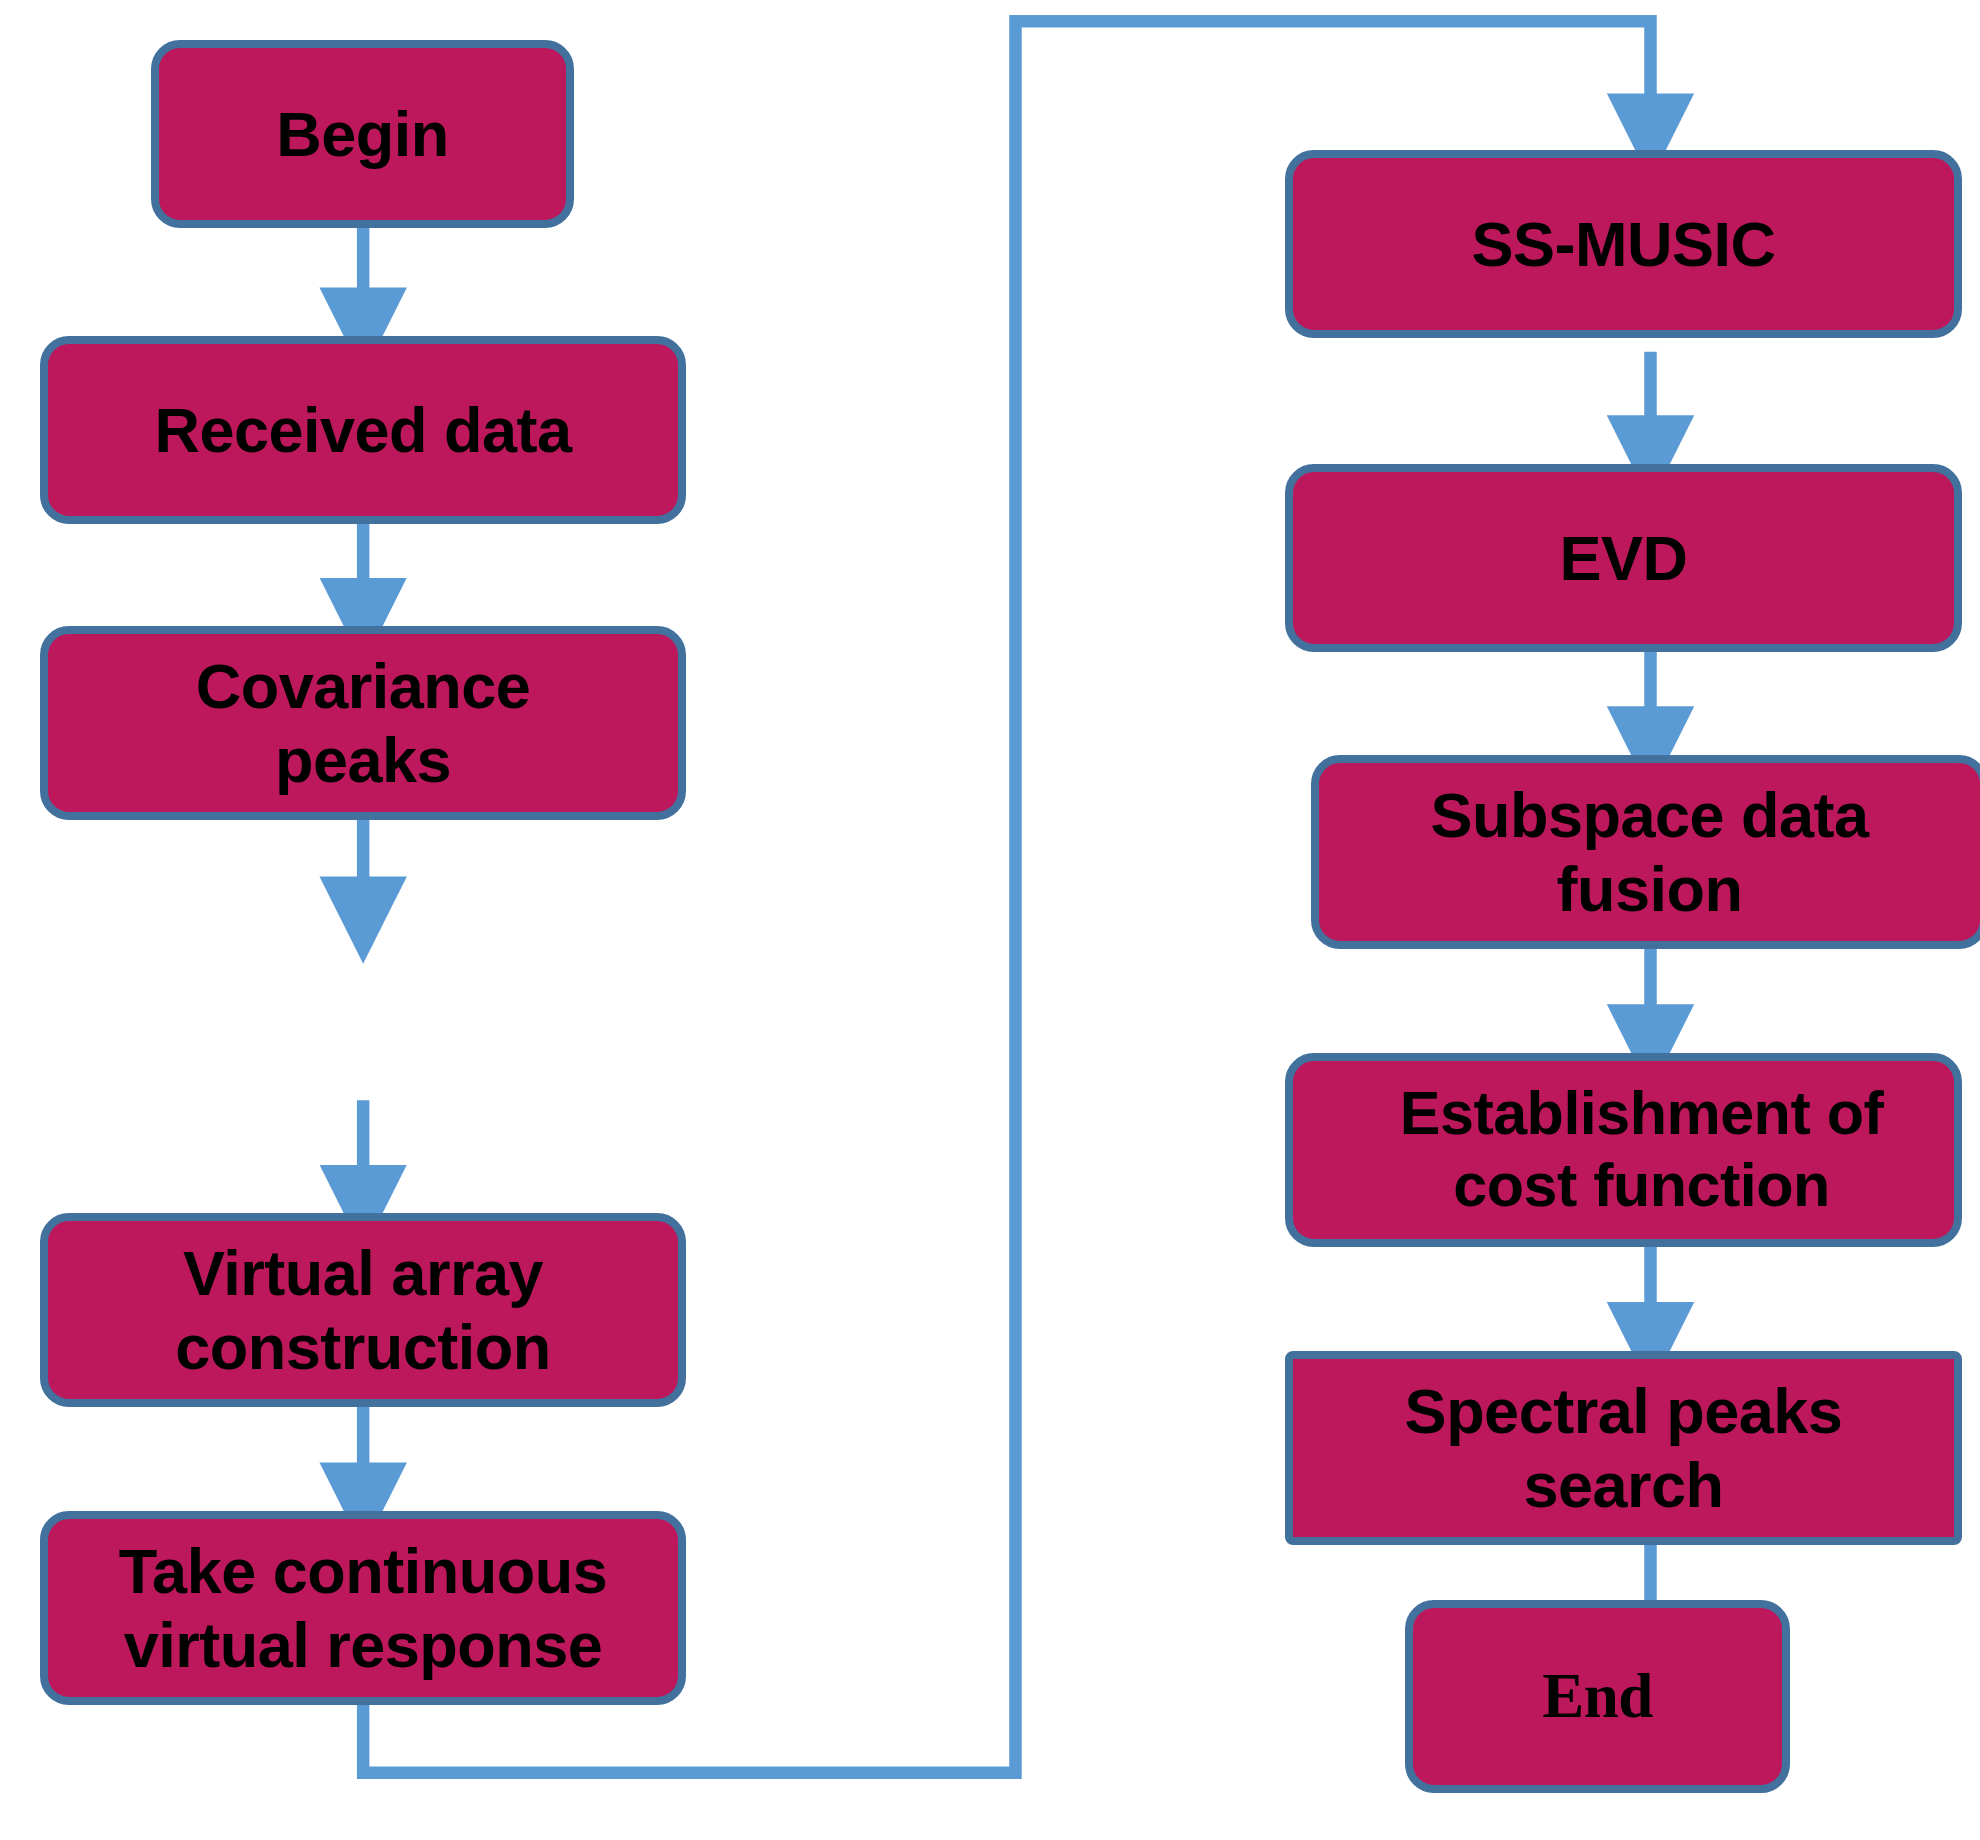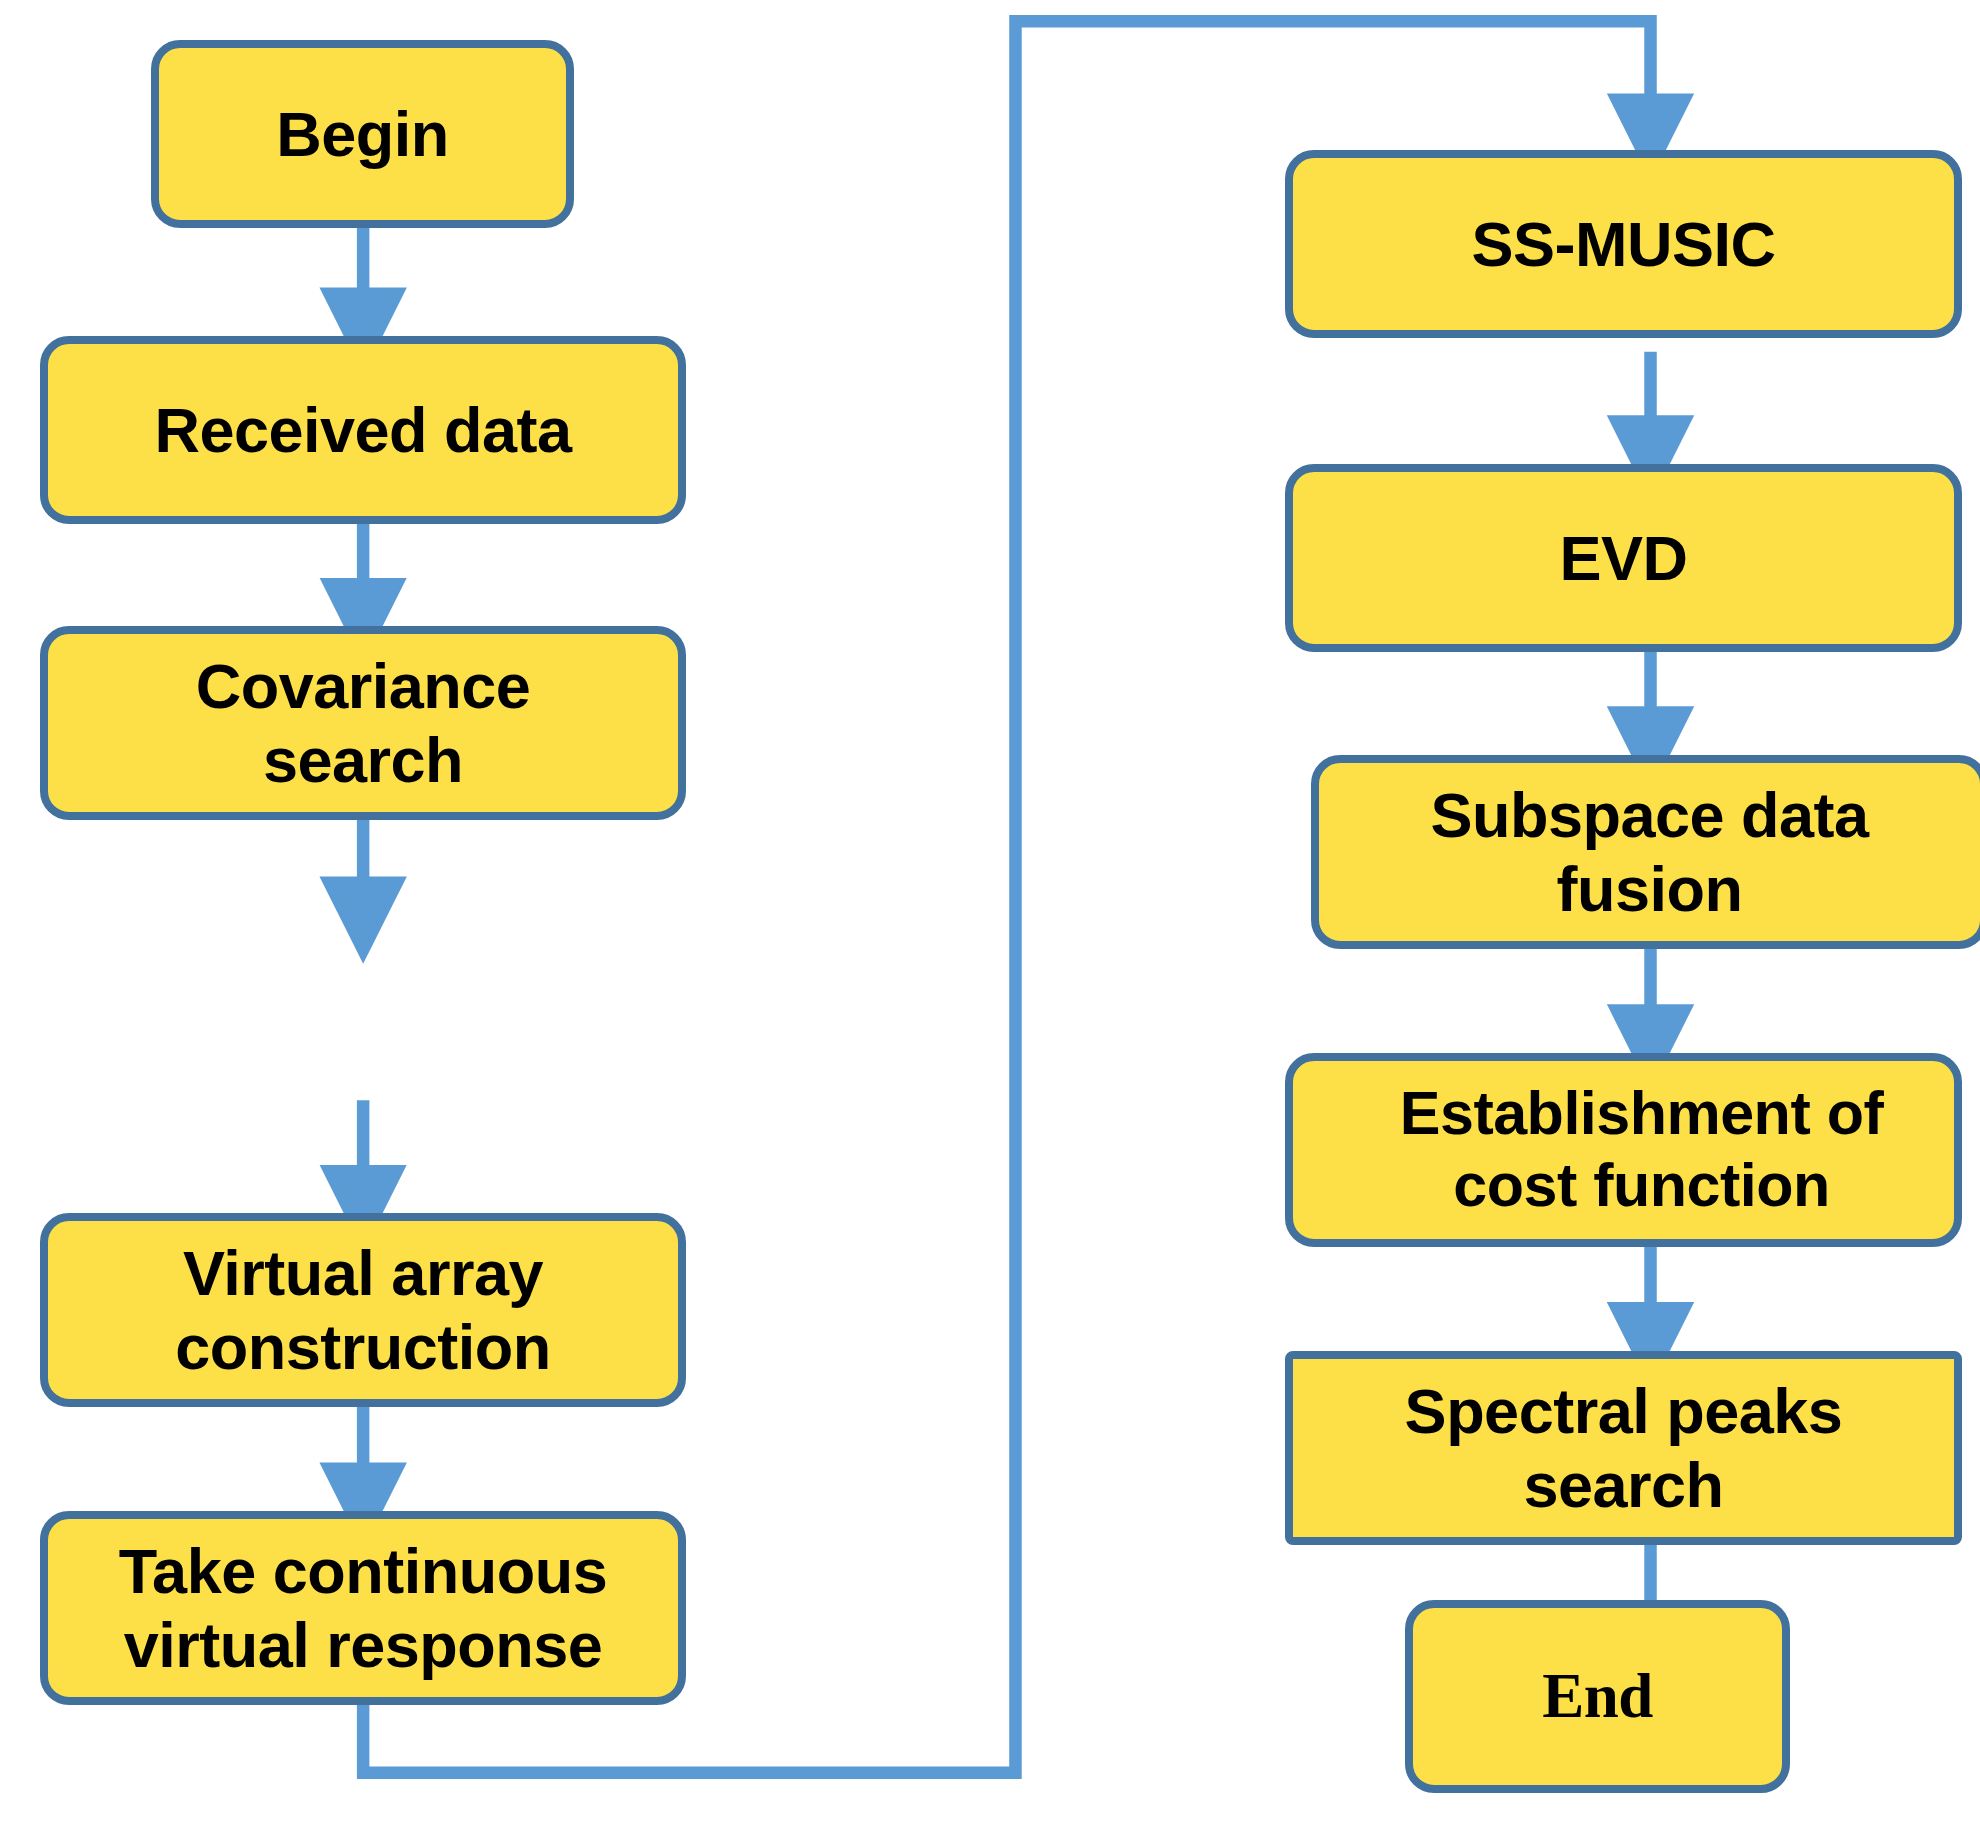--- a/index.html
+++ b/index.html
@@ -21,21 +21,21 @@
     position: absolute;
     left: 0;
     top: 0;
     width: 1981px;
     height: 1841px;
     pointer-events: none;
   }
   .node {
     position: absolute;
     box-sizing: border-box;
-    background: #fde047;
+    background: #be185d;
     border: 8.6px solid #41719C;
     border-radius: 29px;
     display: flex;
     align-items: center;
     justify-content: center;
     text-align: center;
     color: #000000;
     font-weight: 700;
     line-height: 1.18;
     letter-spacing: -0.5px;
@@ -87,21 +87,21 @@
   <div class="node fs-large" style="left:151px; top:40px; width:423px; height:188px;">
     <span class="label">Begin</span>
   </div>
 
   <div class="node fs-large" style="left:40px; top:336px; width:646px; height:188px;">
     <span class="label">Received data</span>
   </div>
 
   <div class="node fs-large" style="left:40px; top:626px; width:646px; height:194px;">
     <span class="label">Covariance
-search</span>
+peaks</span>
   </div>
 
 
   <div class="node fs-large" style="left:40px; top:1213px; width:646px; height:194px;">
     <span class="label">Virtual array
 construction</span>
   </div>
 
   <div class="node fs-large" style="left:40px; top:1511px; width:646px; height:194px;">
     <span class="label">Take continuous

